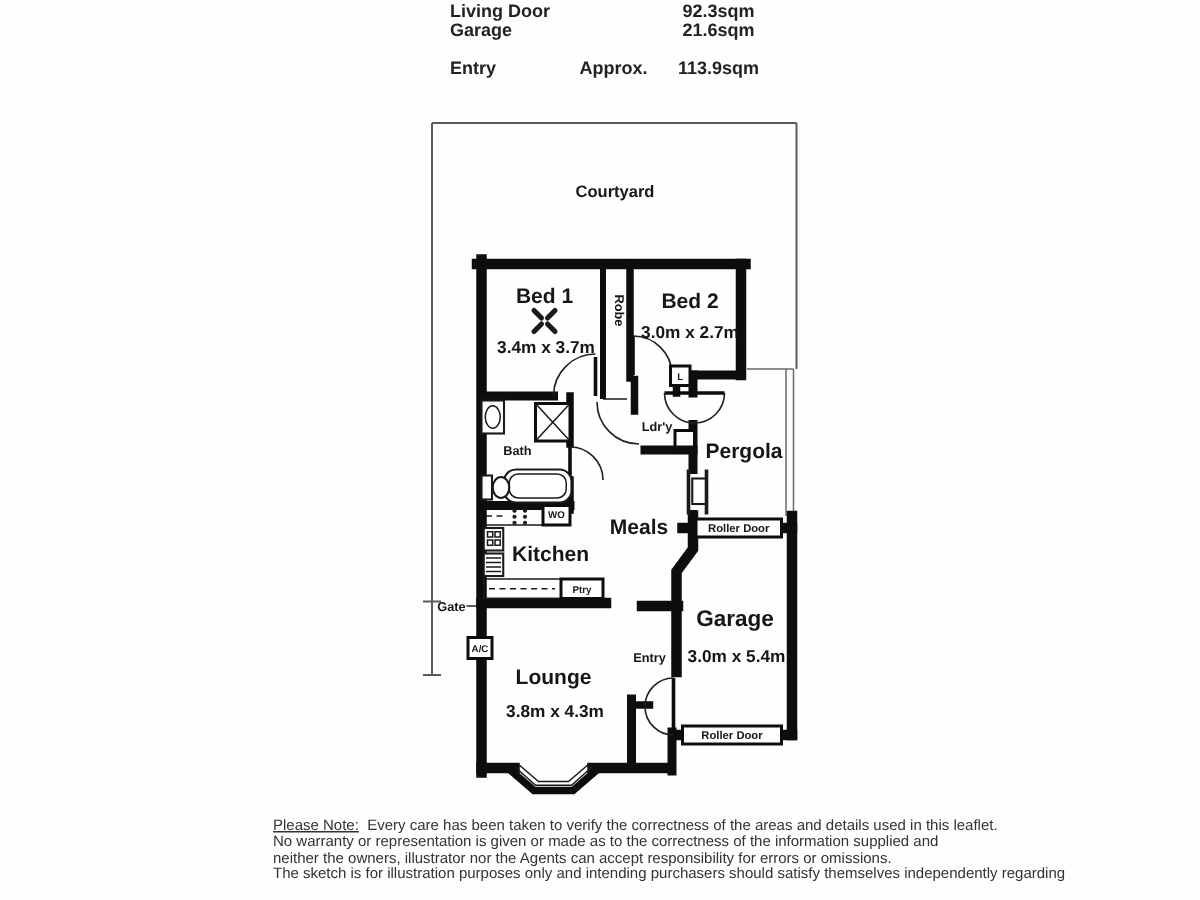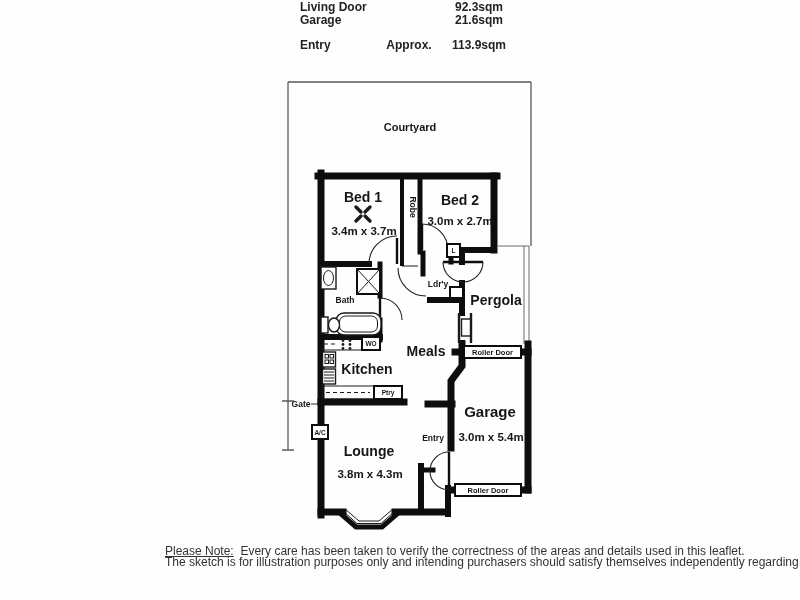--- a/index.html
+++ b/index.html
@@ -32,21 +32,21 @@
   text{fill:#161616;font-family:"Liberation Sans",sans-serif;font-weight:bold;}
   .t-room{font-size:14px;text-anchor:middle;}
   .t-room-lg{font-size:15px;text-anchor:middle;}
   .t-dims{font-size:11.5px;text-anchor:middle;}
   .t-court{font-size:11px;text-anchor:middle;}
   .t-small{font-size:8.5px;text-anchor:middle;}
   .t-tiny{font-size:6.5px;text-anchor:middle;}
   .t-roller{font-size:7.5px;text-anchor:middle;}
 
   
-  .disclaimer{position:absolute;left:165px;top:546px;width:470px;font-size:12px;
+  .disclaimer{position:absolute;left:182px;top:546px;width:470px;font-size:10px;
               line-height:10.8px;color:#333;white-space:nowrap;}
   .disclaimer .note{text-decoration:underline;}
 </style>
 </head>
 <body>
 
 <div class="canvas">
 
   <div class="summary">
     <div class="srow">
@@ -236,16 +236,18 @@
       <text class="t-small" x="301" y="407">Gate</text>
       <text class="t-tiny" x="320" y="434.5">A/C</text>
       <text class="t-tiny" x="371" y="345.5">WO</text>
       <text class="t-roller" x="492.5" y="354.5">Roller Door</text>
       <text class="t-roller" x="488" y="492.5">Roller Door</text>
     </g>
   </svg>
 
   <div class="disclaimer">
     <div><span class="note">Please Note:</span>&nbsp;&nbsp;<span>Every care has been taken to verify the correctness of the areas and details used in this leaflet.</span></div>
+    <div>No warranty or representation is given or made as to the correctness of the information supplied and</div>
+    <div>neither the owners, illustrator nor the Agents can accept responsibility for errors or omissions.</div>
     <div>The sketch is for illustration purposes only and intending purchasers should satisfy themselves independently regarding</div>
   </div>
 
 </div>
 
 </body></html>

